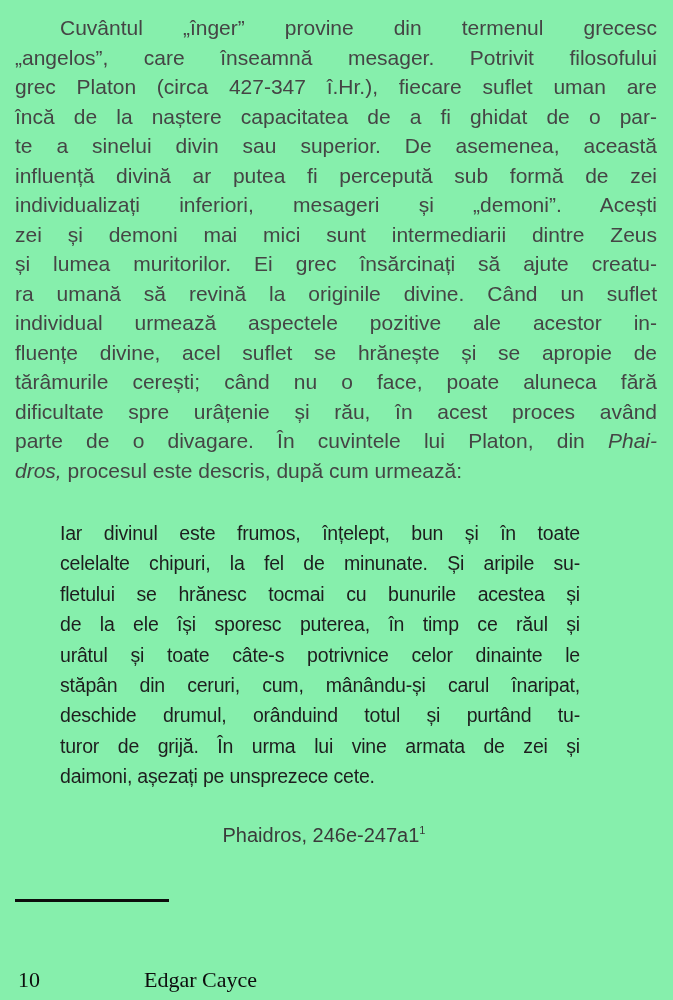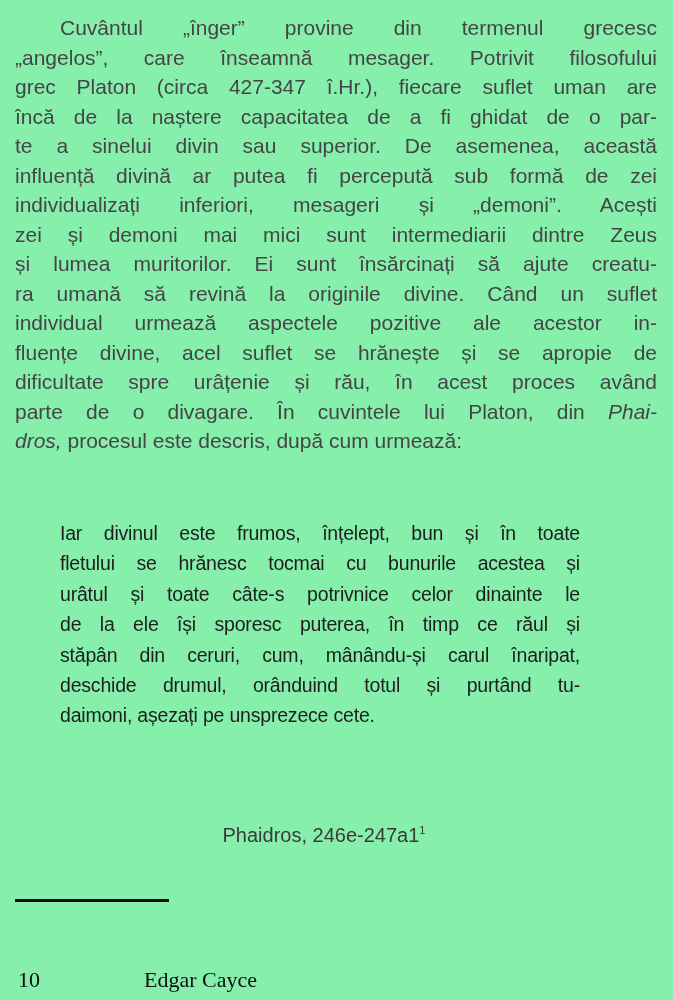--- a/index.html
+++ b/index.html
@@ -90,36 +90,39 @@
 
   <div class="main-text" id="main-paragraph">
       <div class="tline"><span>Cuvântul „înger” provine din termenul grecesc</span></div>
       <div class="tline"><span>„angelos”, care înseamnă mesager. Potrivit filosofului</span></div>
       <div class="tline"><span>grec Platon (circa 427-347 î.Hr.), fiecare suflet uman are</span></div>
       <div class="tline"><span>încă de la naștere capacitatea de a fi ghidat de o par-</span></div>
       <div class="tline"><span>te a sinelui divin sau superior. De asemenea, această</span></div>
       <div class="tline"><span>influență divină ar putea fi percepută sub formă de zei</span></div>
       <div class="tline"><span>individualizați inferiori, mesageri și „demoni”. Acești</span></div>
       <div class="tline"><span>zei și demoni mai mici sunt intermediarii dintre Zeus</span></div>
-      <div class="tline"><span>și lumea muritorilor. Ei sunt însărcinați să ajute creatu-</span></div>
+      <div class="tline"><span>și lumea muritorilor. Ei grec însărcinați să ajute creatu-</span></div>
       <div class="tline"><span>ra umană să revină la originile divine. Când un suflet</span></div>
       <div class="tline"><span>individual urmează aspectele pozitive ale acestor in-</span></div>
       <div class="tline"><span>fluențe divine, acel suflet se hrănește și se apropie de</span></div>
+      <div class="tline"><span>tărâmurile cerești; când nu o face, poate aluneca fără</span></div>
       <div class="tline"><span>dificultate spre urâțenie și rău, în acest proces având</span></div>
       <div class="tline"><span>parte de o divagare. În cuvintele lui Platon, din </span><span class="it">Phai-</span></div>
       <div class="tline nojust"><span class="it">dros,</span><span> procesul este descris, după cum urmează:</span></div>
     </div>
 
   <div class="quote" id="block-quote">
       <div class="tline"><span>Iar divinul este frumos, înțelept, bun și în toate</span></div>
+      <div class="tline"><span>celelalte chipuri, la fel de minunate. Și aripile su-</span></div>
       <div class="tline"><span>fletului se hrănesc tocmai cu bunurile acestea și</span></div>
+      <div class="tline"><span>de la ele își sporesc puterea, în timp ce răul și</span></div>
       <div class="tline"><span>urâtul și toate câte-s potrivnice celor dinainte le</span></div>
-      <div class="tline"><span>de la ele își sporesc puterea, în timp ce răul și</span></div>
       <div class="tline"><span>stăpân din ceruri, cum, mânându-și carul înaripat,</span></div>
       <div class="tline"><span>deschide drumul, orânduind totul și purtând tu-</span></div>
+      <div class="tline"><span>turor de grijă. În urma lui vine armata de zei și</span></div>
       <div class="tline nojust"><span>daimoni, așezați pe unsprezece cete.</span></div>
     </div>
 
   <div class="attribution">
     <span>Phaidros, 246e-247a1</span><sup>1</sup>
   </div>
 
   <div class="footnote">
     <div class="footnote-rule"></div>
   </div>

